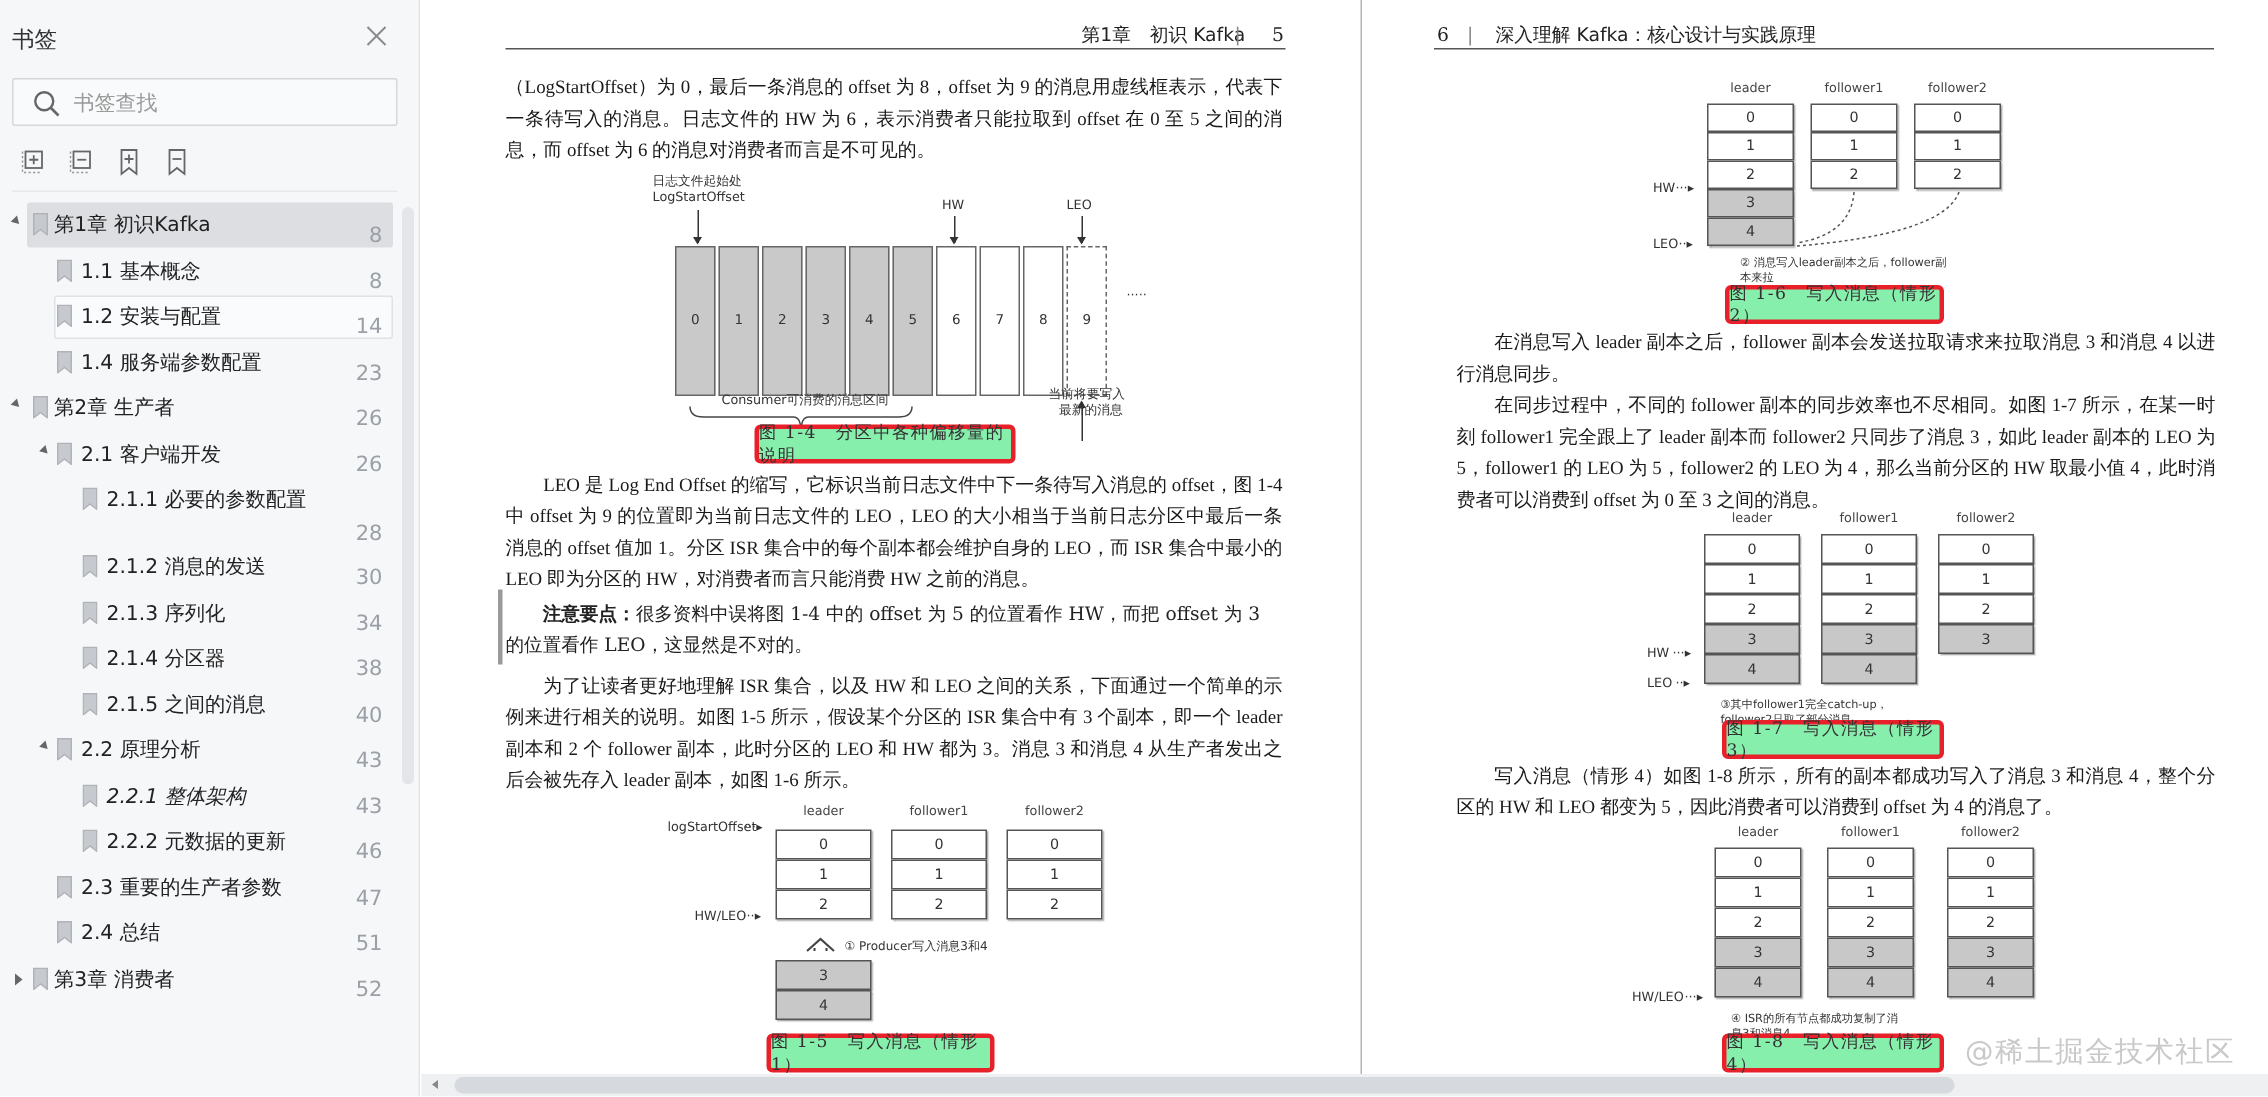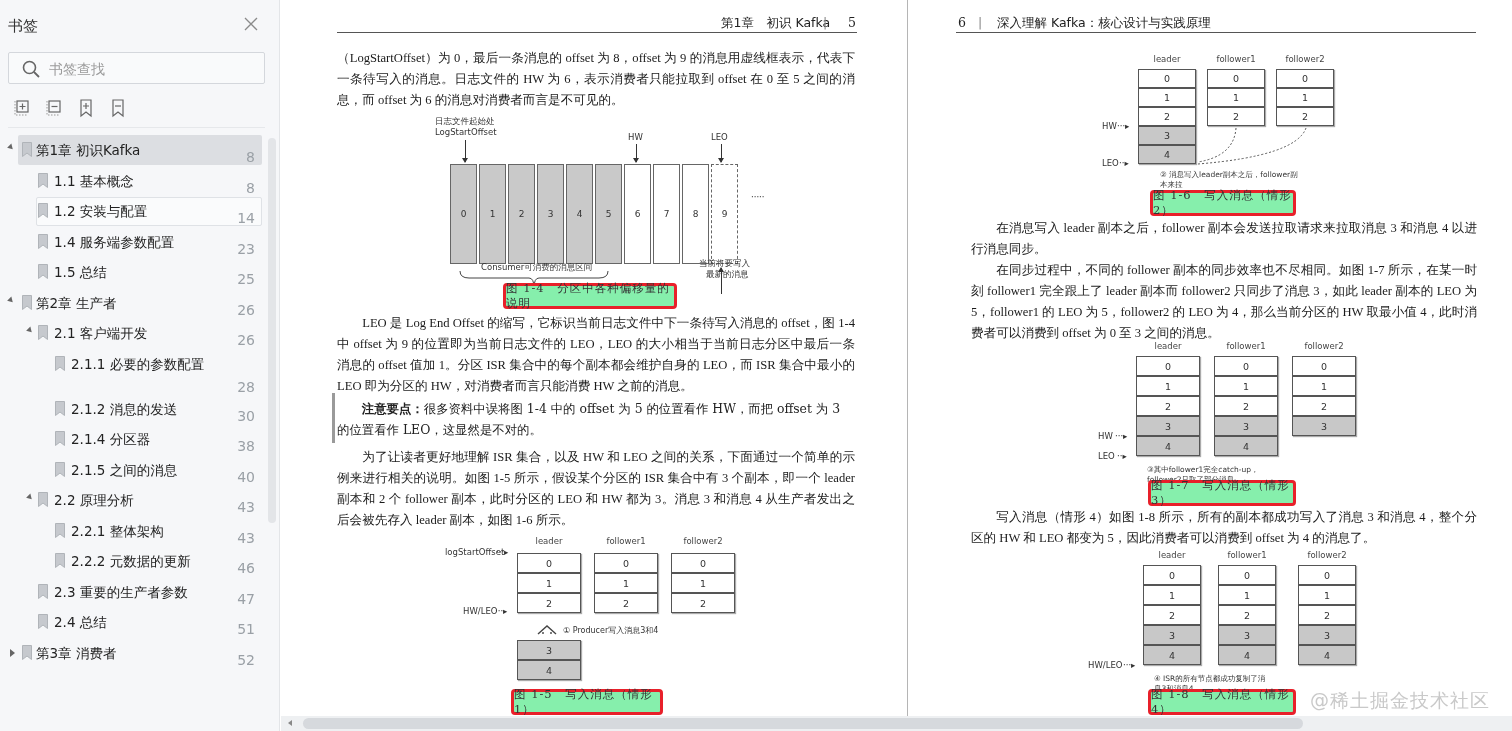--- a/index.html
+++ b/index.html
@@ -141,27 +141,20 @@
         <span class="pg">14</span>
       </div>
       <div class="toc-item">
         <svg class="bm" style="left:38px;" viewBox="0 0 10 15">
             <path d="M0.5 0.5 H9.5 V14.5 L5 11 L0.5 14.5 Z" fill="#c6c9ce" stroke="#b0b4b9"></path>
           </svg>
         <span class="lbl" style="left:54px;">1.4 服务端参数配置</span>
         <span class="pg">23</span>
       </div>
       <div class="toc-item">
-        <svg class="bm" style="left:38px;" viewBox="0 0 10 15">
-            <path d="M0.5 0.5 H9.5 V14.5 L5 11 L0.5 14.5 Z" fill="#c6c9ce" stroke="#b0b4b9"></path>
-          </svg>
-        <span class="lbl" style="left:54px;">1.5 总结</span>
-        <span class="pg">25</span>
-      </div>
-      <div class="toc-item">
         <span class="tri open" style="left:8px;"></span>
         <svg class="bm" style="left:22px;" viewBox="0 0 10 15">
             <path d="M0.5 0.5 H9.5 V14.5 L5 11 L0.5 14.5 Z" fill="#c6c9ce" stroke="#b0b4b9"></path>
           </svg>
         <span class="lbl" style="left:36px;">第2章 生产者</span>
         <span class="pg">26</span>
       </div>
       <div class="toc-item">
         <span class="tri open" style="left:27px;"></span>
         <svg class="bm" style="left:38px;" viewBox="0 0 10 15">
@@ -181,20 +174,27 @@
         <svg class="bm" style="left:55px;" viewBox="0 0 10 15">
             <path d="M0.5 0.5 H9.5 V14.5 L5 11 L0.5 14.5 Z" fill="#c6c9ce" stroke="#b0b4b9"></path>
           </svg>
         <span class="lbl" style="left:71px;">2.1.2 消息的发送</span>
         <span class="pg">30</span>
       </div>
       <div class="toc-item">
         <svg class="bm" style="left:55px;" viewBox="0 0 10 15">
             <path d="M0.5 0.5 H9.5 V14.5 L5 11 L0.5 14.5 Z" fill="#c6c9ce" stroke="#b0b4b9"></path>
           </svg>
+        <span class="lbl" style="left:71px;">2.1.3 序列化</span>
+        <span class="pg">34</span>
+      </div>
+      <div class="toc-item">
+        <svg class="bm" style="left:55px;" viewBox="0 0 10 15">
+            <path d="M0.5 0.5 H9.5 V14.5 L5 11 L0.5 14.5 Z" fill="#c6c9ce" stroke="#b0b4b9"></path>
+          </svg>
         <span class="lbl" style="left:71px;">2.1.4 分区器</span>
         <span class="pg">38</span>
       </div>
       <div class="toc-item">
         <svg class="bm" style="left:55px;" viewBox="0 0 10 15">
             <path d="M0.5 0.5 H9.5 V14.5 L5 11 L0.5 14.5 Z" fill="#c6c9ce" stroke="#b0b4b9"></path>
           </svg>
         <span class="lbl" style="left:71px;">2.1.5 之间的消息</span>
         <span class="pg">40</span>
       </div>
@@ -203,21 +203,21 @@
         <svg class="bm" style="left:38px;" viewBox="0 0 10 15">
             <path d="M0.5 0.5 H9.5 V14.5 L5 11 L0.5 14.5 Z" fill="#c6c9ce" stroke="#b0b4b9"></path>
           </svg>
         <span class="lbl" style="left:54px;">2.2 原理分析</span>
         <span class="pg">43</span>
       </div>
       <div class="toc-item">
         <svg class="bm" style="left:55px;" viewBox="0 0 10 15">
             <path d="M0.5 0.5 H9.5 V14.5 L5 11 L0.5 14.5 Z" fill="#c6c9ce" stroke="#b0b4b9"></path>
           </svg>
-        <span class="lbl" style="left:71px;">2.2.1 整体架构</span>
+        <span class="lbl" style="left:71px;font-style:italic;">2.2.1 整体架构</span>
         <span class="pg">43</span>
       </div>
       <div class="toc-item">
         <svg class="bm" style="left:55px;" viewBox="0 0 10 15">
             <path d="M0.5 0.5 H9.5 V14.5 L5 11 L0.5 14.5 Z" fill="#c6c9ce" stroke="#b0b4b9"></path>
           </svg>
         <span class="lbl" style="left:71px;">2.2.2 元数据的更新</span>
         <span class="pg">46</span>
       </div>
       <div class="toc-item">

